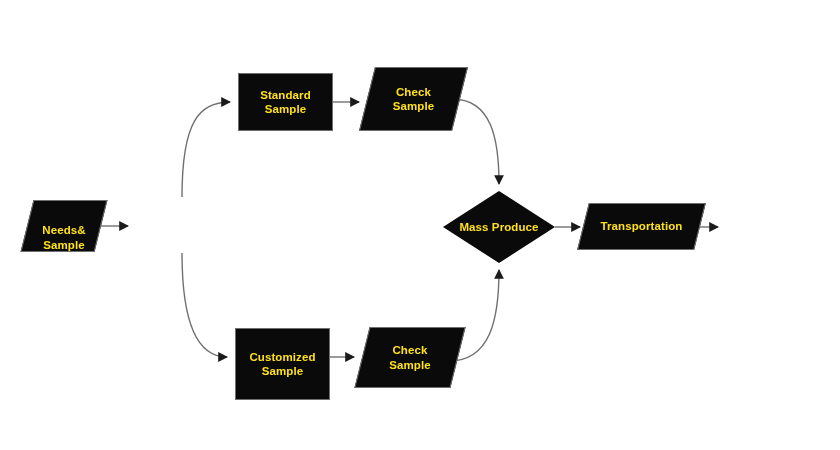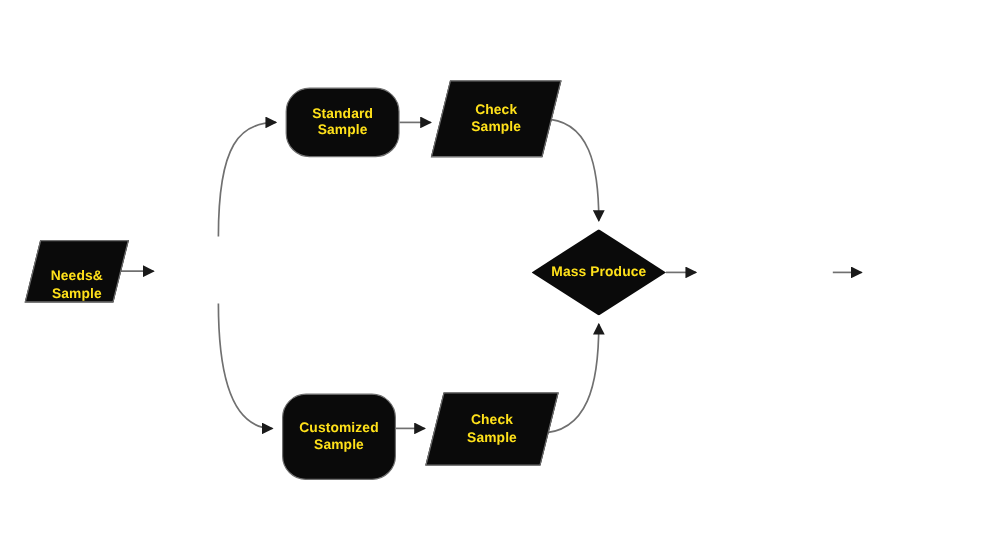--- a/index.html
+++ b/index.html
@@ -31,21 +31,20 @@
     display: flex;
     align-items: center;
     justify-content: center;
     text-align: center;
     font-weight: bold;
     font-size: 11.5px;
     line-height: 1.25;
     letter-spacing: 0.1px;
     z-index: 2;
     box-sizing: border-box;
-    border-radius: 20px;
   }
   .node .lbl {
     white-space: pre-line;
     display: block;
     pointer-events: none;
   }
   
   .rect {
     border: 1px solid #6f6f6f;
   }
@@ -148,15 +147,19 @@
     <span class="skewbg"></span>
     <span class="lbl">Check
 Sample</span>
   </div>
 
   <div class="node diamond" style="left:443px; top:191px; width:112px; height:72px;">
     <span class="diabg"></span>
     <span class="lbl">Mass Produce</span>
   </div>
 
+  <div class="node parallelogram" style="left:583px; top:203px; width:117px; height:47px;">
+    <span class="skewbg"></span>
+    <span class="lbl">Transportation</span>
+  </div>
 
 
 </div>
 
 </body></html>

